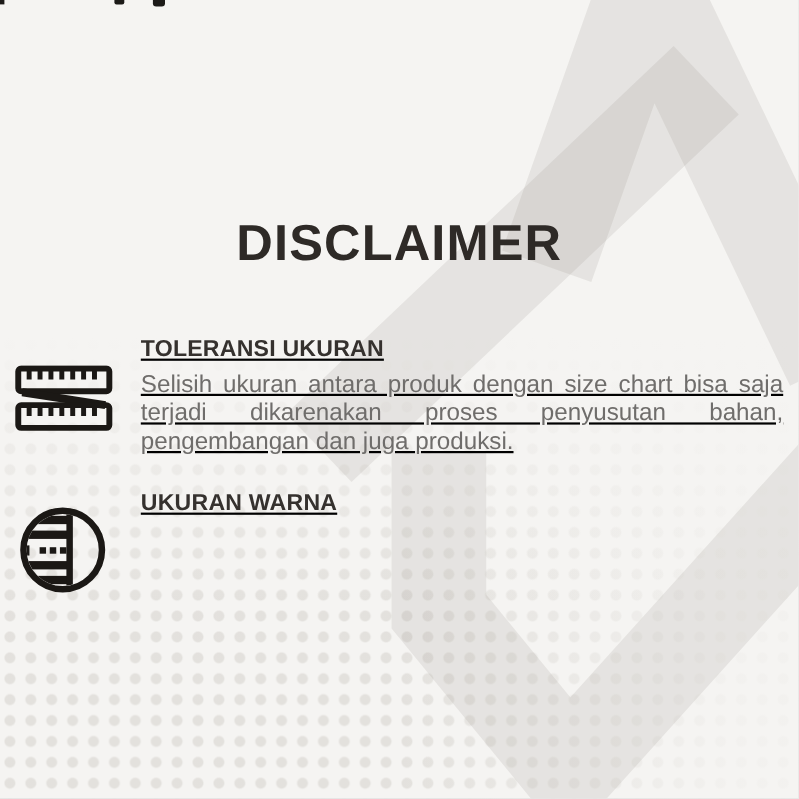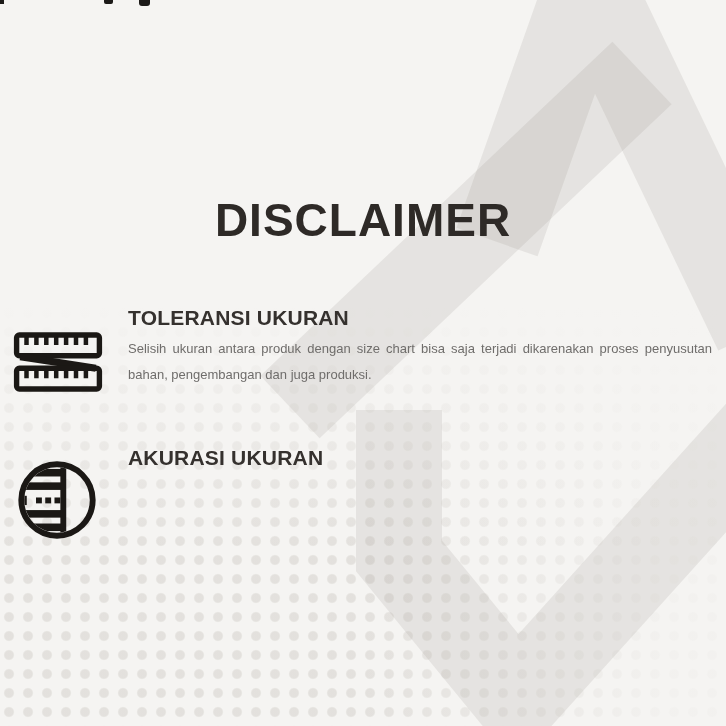--- a/index.html
+++ b/index.html
@@ -20,33 +20,33 @@
   .watermark{position:absolute;inset:0;pointer-events:none;}
   .speck{position:absolute;top:0;background:#1c1a18;}
   .speck.s1{left:0;width:4px;height:4px;}
   .speck.s2{left:104px;width:9px;height:4px;border-radius:0 0 2px 2px;}
   .speck.s3{left:139px;width:11px;height:6px;border-radius:0 0 3px 3px;}
   .title{
     position:absolute;top:193px;left:0;width:726px;margin:0;
     text-align:center;font-size:46px;font-weight:800;letter-spacing:1px;
     color:#2e2a27;
   }
-  .section{position:absolute;left:13px;width:699px;}
+  .section{position:absolute;left:13px;width:699px;text-decoration:underline;}
   .section.sec1{top:306px;}
   .section.sec2{top:446px;}
   .icon-box{position:absolute;left:0;}
   .sec1 .icon-box{top:26px;}
   .sec2 .icon-box{top:12px;left:2px;}
   .sec-text{margin-left:115px;}
   .sec-head{
     margin:0;font-size:21px;font-weight:800;color:#35312e;
     letter-spacing:0.2px;
   }
   .sec-body{
-    margin:6px 0 0 0;font-size:13px;line-height:26px;color:#6f6d6b;
+    margin:6px 0 0 0;font-size:22px;line-height:26px;color:#6f6d6b;
     text-align:justify;
   }
 </style>
 </head>
 <body>
 
 <div class="canvas">
 
   <div class="texture"></div>
 
@@ -98,17 +98,17 @@
           <rect x="25" y="47" width="7" height="7"></rect>
           <rect x="36" y="47" width="7" height="7"></rect>
           <rect x="47" y="47" width="7" height="7"></rect>
           <rect x="0" y="62" width="57" height="9"></rect>
           <rect x="0" y="78" width="57" height="9"></rect>
           <rect x="54" y="0" width="7" height="100"></rect>
         </g>
       </svg>
     </div>
     <div class="sec-text">
-      <h2 class="sec-head">AKURASI UKURAN</h2>
+      <h2 class="sec-head">UKURAN WARNA</h2>
     </div>
   </div>
 
 </div>
 
 </body></html>

